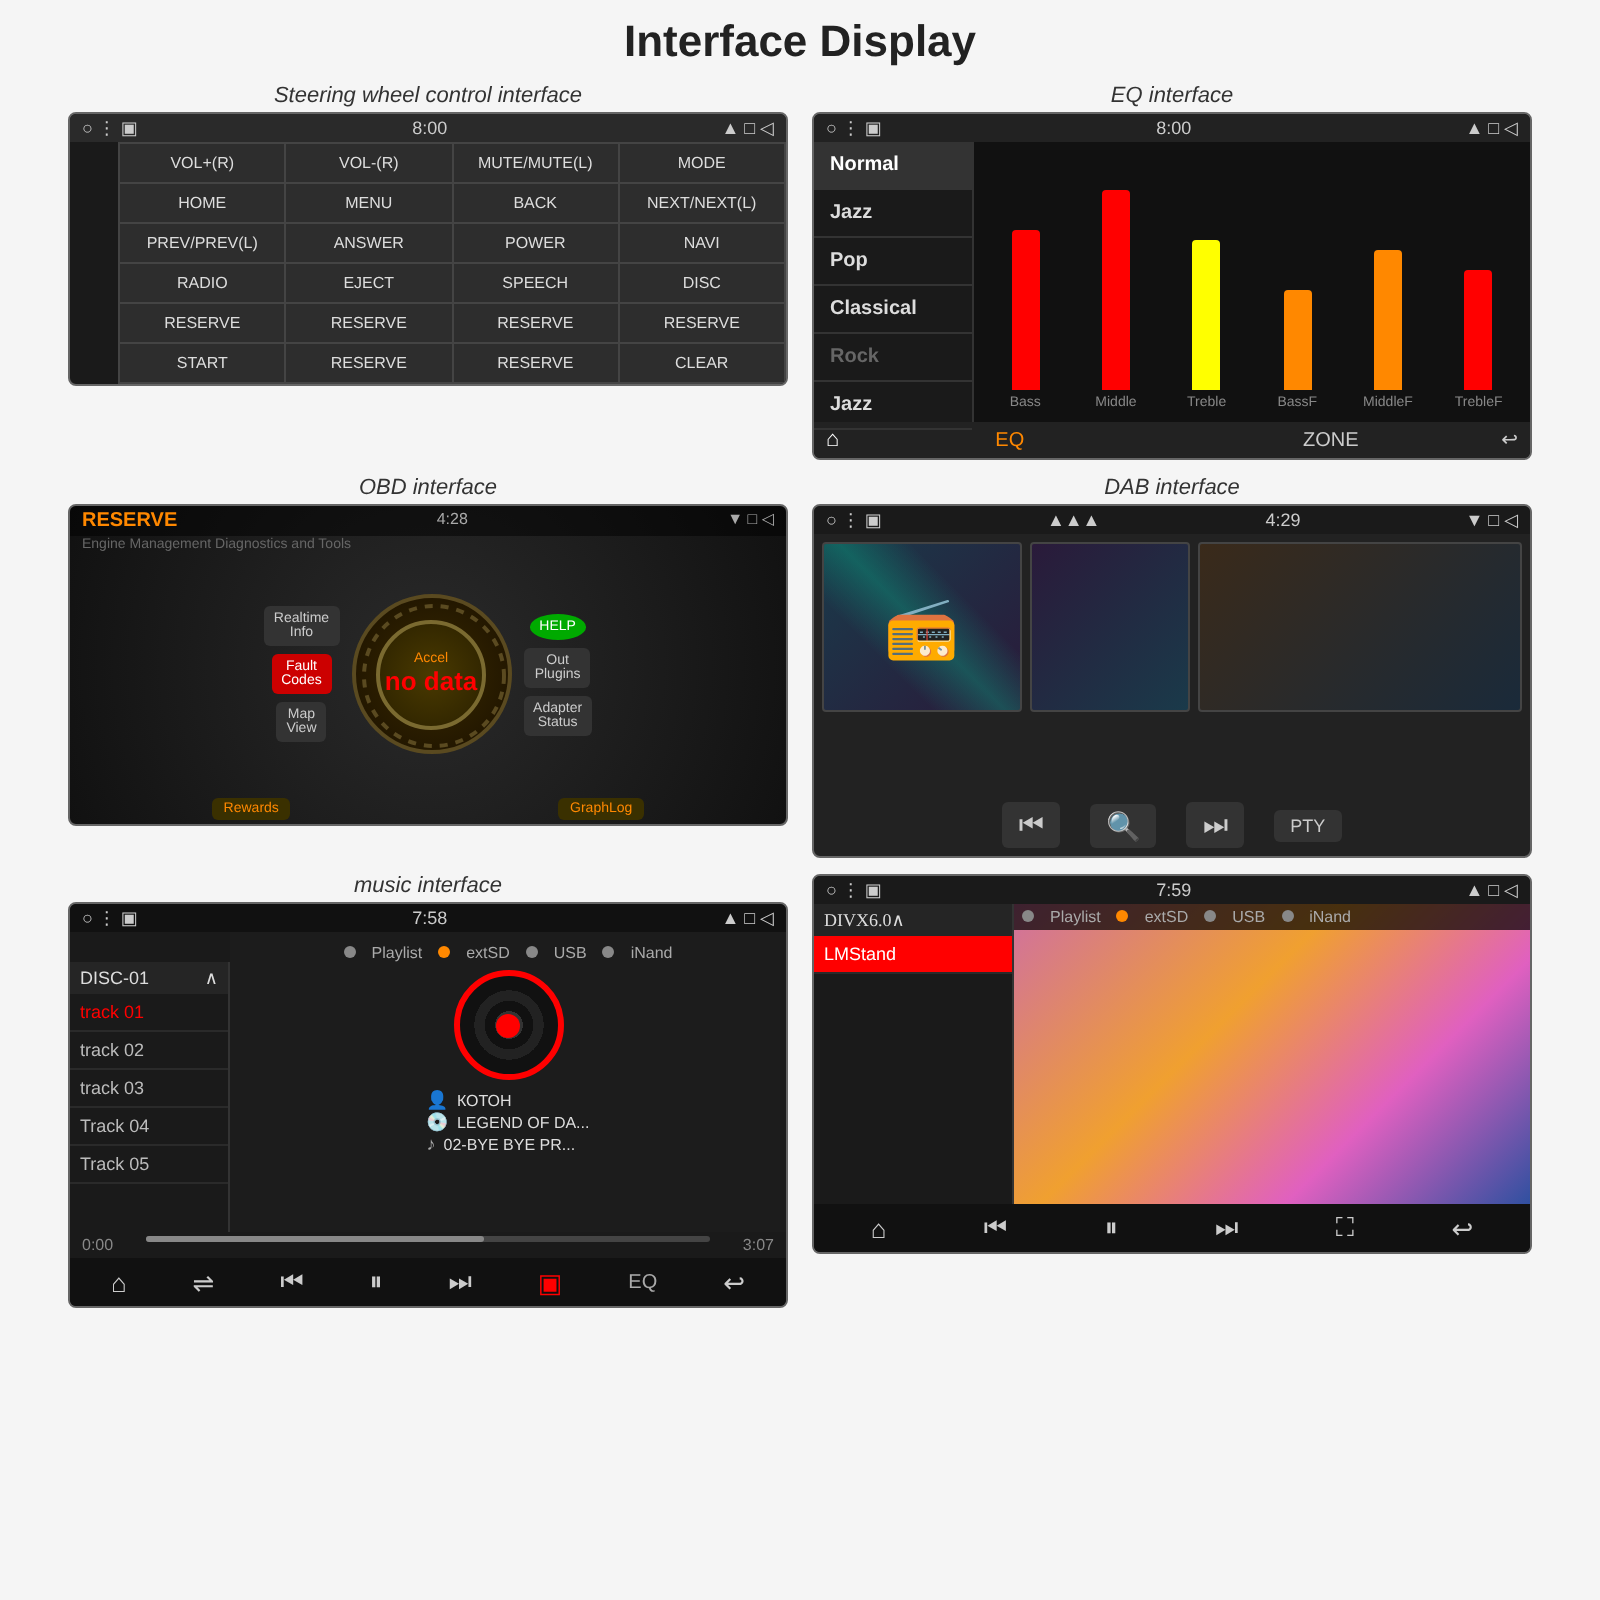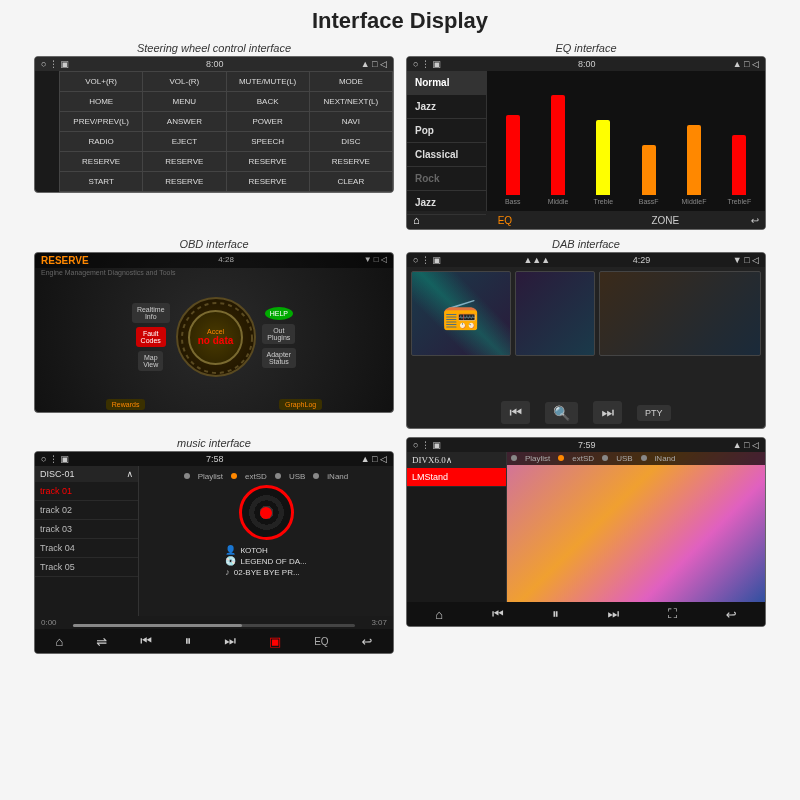--- a/index.html
+++ b/index.html
@@ -162,21 +162,21 @@
       background: radial-gradient(circle, #4a3a00 0%, #2a2000 100%);
       border: 2px solid #7a6a30;
       border-radius: 50%;
       width: 55px;
       height: 55px;
       display: flex;
       flex-direction: column;
       align-items: center;
       justify-content: center;
     }
-    .obd-no-data { color: #f00; font-size: 10px; font-weight: bold; text-align: center; }
+    .obd-no-data { color: #f00; font-size: 13px; font-weight: bold; text-align: center; }
 
     
     .dab-screen {
       background: #222;
     }
     .dab-topbar {
       background: #1a1a1a;
       display: flex;
       justify-content: space-between;
       padding: 2px 6px;
@@ -255,23 +255,24 @@
       justify-content: space-between;
       padding: 2px 6px;
       font-size: 9px;
       color: #ccc;
     }
     .music-body {
       display: flex;
       height: 150px;
     }
     .music-list {
-      width: 104px;
+      width: 80px;
       background: #1a1a1a;
       border-right: 1px solid #333;
+      margin-top: 15px;
     }
     .music-list-header {
       background: #252525;
       color: #ddd;
       font-size: 9px;
       padding: 3px 5px;
       display: flex;
       justify-content: space-between;
     }
     .music-list-item {
@@ -311,21 +312,21 @@
       justify-content: center;
       margin-bottom: 4px;
     }
     .music-vinyl-center { width: 12px; height: 12px; background: #f00; border-radius: 50%; }
     .music-info { color: #ddd; font-size: 8px; text-align: center; }
     .music-info-row { display: flex; align-items: center; gap: 4px; margin: 1px 0; }
     .music-info-icon { color: #aaa; font-size: 9px; }
 
     .music-progress-bar {
       display: flex;
-      align-items: flex-end;
+      align-items: flex-start;
       gap: 16px;
       padding: 2px 6px;
       font-size: 8px;
       color: #888;
     }
     .progress-track {
       flex: 1;
       height: 3px;
       background: #444;
       border-radius: 2px;

